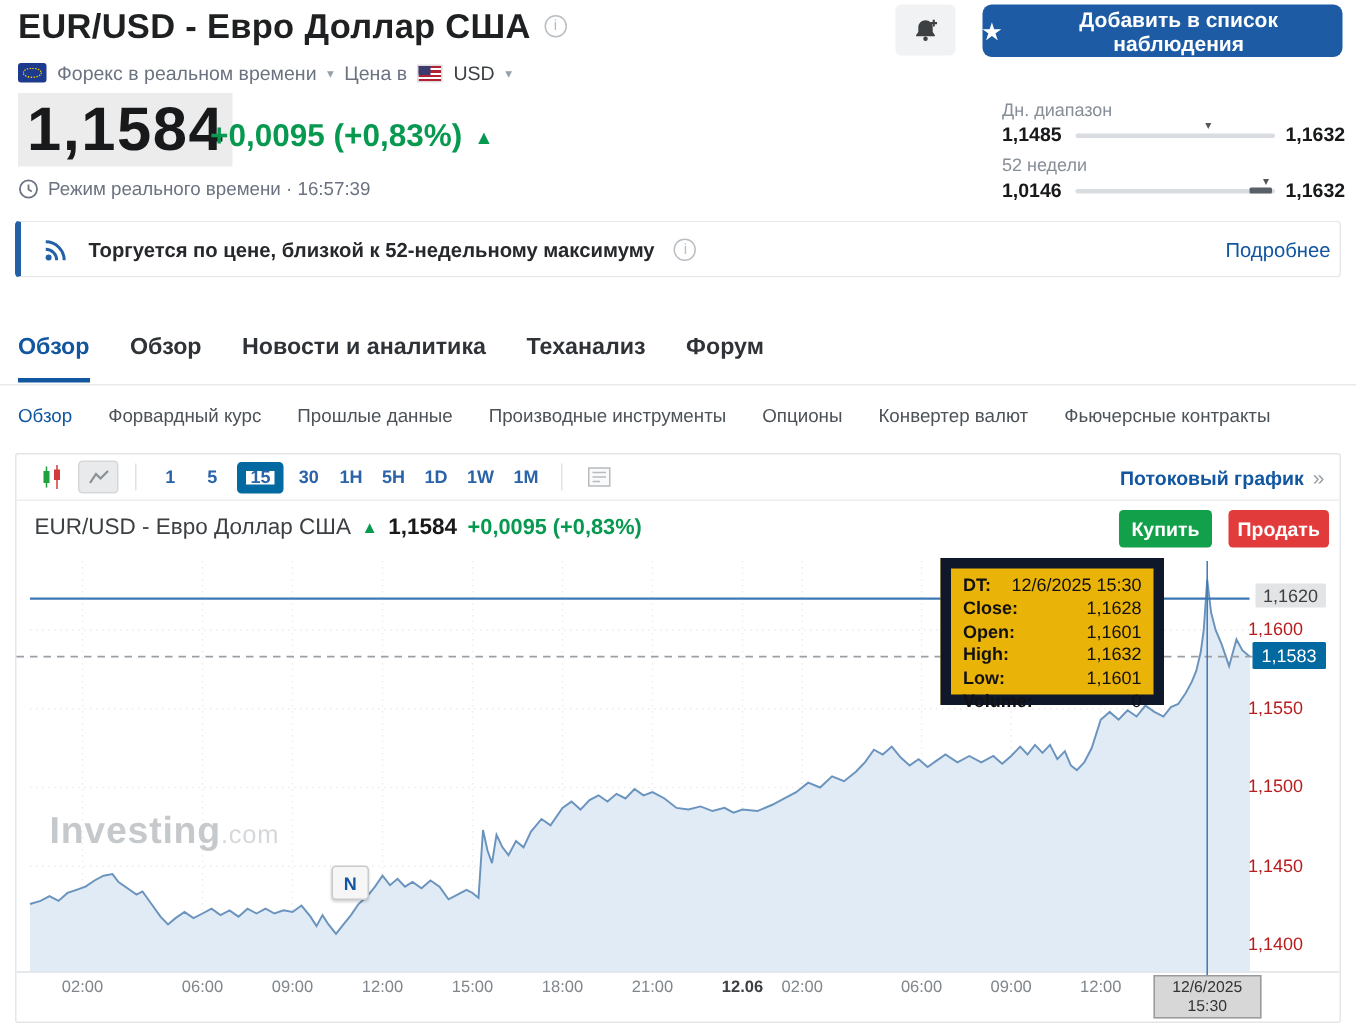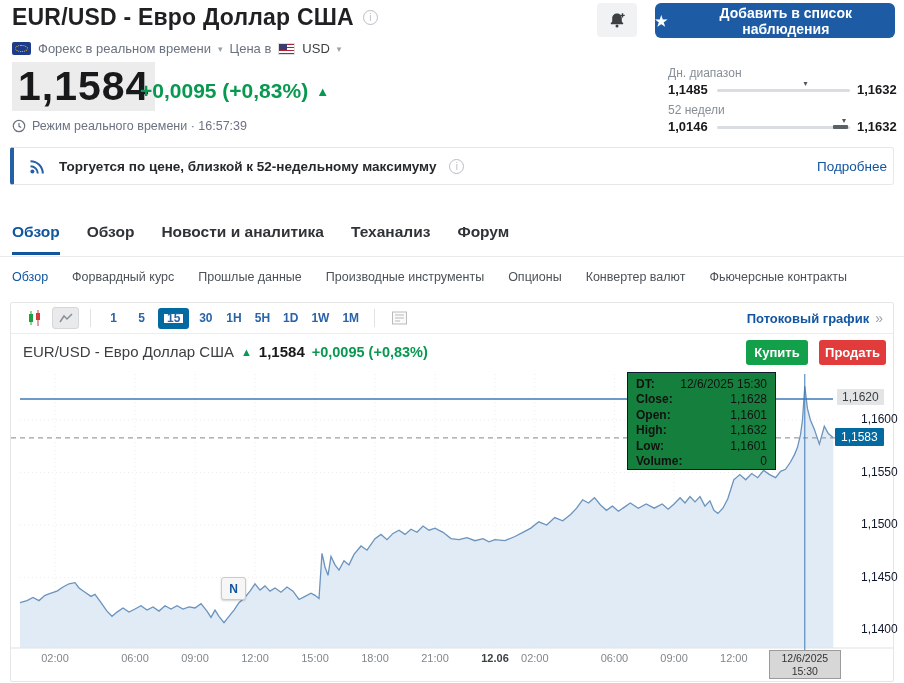--- a/index.html
+++ b/index.html
@@ -55,26 +55,26 @@
 #stream-link .chev{color:#9aa0a6;font-weight:400;font-size:14px}
 #chart-title-row{position:absolute;left:12px;top:40px;display:flex;align-items:center;gap:7px;font-size:15px;color:#3c4043}
 #chart-title-row .arr{color:#089950;font-size:11px}
 #chart-title-row .cprice{font-weight:700;color:#17191b}
 #chart-title-row .cchange{color:#089950;font-weight:600;font-size:14.5px}
 #buy-btn{position:absolute;left:735px;top:37px;width:62px;height:25px;background:#12a14a;border:none;border-radius:3px;color:#fff;font-weight:700;font-size:13px;font-family:"Liberation Sans",sans-serif;cursor:pointer}
 #sell-btn{position:absolute;left:808px;top:37px;width:67px;height:25px;background:#e23b3b;border:none;border-radius:3px;color:#fff;font-weight:700;font-size:13px;font-family:"Liberation Sans",sans-serif;cursor:pointer}
 
 #chart-layer{left:0;top:0;width:904px;height:683px}
 #chart-layer svg{position:absolute;left:0;top:0;pointer-events:none}
-.ytick{position:absolute;left:861px;font-size:12px;color:#0f172a}
+.ytick{position:absolute;left:832px;font-size:12px;color:#b91c1c}
 .ytick.hl{left:837px;background:#e3e4e5;color:#3c4043;padding:1px 5px;border-radius:1px}
 .ytick.price{left:835px;background:#0369a1;color:#fff;padding:2px 6px;border-radius:1px}
 .xtick{position:absolute;top:652px;width:48px;text-align:center;font-size:11px;color:#80868b}
 .xtick.date{color:#3c4043;font-weight:600}
-#tooltip{position:absolute;left:627px;top:372px;width:149px;height:98px;background:#15803d;border:1px solid #0f172a;padding:4px 8px 0 8px;font-size:12px;color:#111}
+#tooltip{position:absolute;left:627px;top:372px;width:149px;height:98px;background:#eab308;border:7px solid #0f172a;padding:4px 8px 0 8px;font-size:12px;color:#111}
 .tt-row{display:flex;justify-content:space-between;line-height:15.4px}
 .tt-label{font-weight:700}
 #news-marker{position:absolute;left:221px;top:577px;width:25px;height:23px;background:#f6f6f6;border:1px solid #c9cbcd;border-radius:3px;color:#1256a0;font-weight:700;font-size:12px;display:flex;align-items:center;justify-content:center;box-shadow:0 1px 2px rgba(0,0,0,.18);cursor:pointer}
 #watermark{position:absolute;left:33px;top:540px;font-size:25px;font-weight:700;color:#c6c9cc;letter-spacing:.5px}
 #watermark .dotcom{font-size:17px;font-weight:400;color:#d5d8da}
 #xdate-box{position:absolute;left:769px;top:650px;width:72px;height:29px;background:#d7d7d7;border:1px solid #9b9b9b;font-size:10.5px;color:#333;display:flex;flex-direction:column;align-items:center;justify-content:center;line-height:12.5px}
 </style>
 </head>
 <body>
 
@@ -234,20 +234,23 @@
       <line x1="20" y1="525.0" x2="833" y2="525.0" stroke="#ececed" stroke-dasharray="1,3"></line>
       <line x1="20" y1="577.5" x2="833" y2="577.5" stroke="#ececed" stroke-dasharray="1,3"></line>
       <line x1="20" y1="630.0" x2="833" y2="630.0" stroke="#ececed" stroke-dasharray="1,3"></line>
       <polygon points="20.0,648 20.0,602.7 27.0,600.6 33.0,597.4 39.0,600.6 45.0,595.3 51.0,593.2 57.0,591.1 63.0,587.0 69.0,583.8 75.0,582.7 79.0,588.0 85.0,592.2 91.0,596.4 95.0,594.3 101.0,602.7 107.0,611.1 112.0,616.3 117.0,612.1 123.0,608.0 129.0,612.1 135.0,609.0 141.0,605.8 147.0,610.1 153.0,606.9 159.0,611.1 165.0,605.8 171.0,609.0 177.0,605.8 183.0,609.0 189.0,606.9 195.0,608.0 201.0,603.7 207.0,611.1 211.0,617.4 215.0,610.1 219.0,616.3 224.0,622.6 229.0,616.3 234.0,610.1 239.0,602.7 245.0,597.4 250.0,591.1 255.0,583.8 260.0,590.1 265.0,585.9 270.0,591.1 275.0,588.0 281.0,592.2 287.0,587.0 293.0,591.1 299.0,599.5 305.0,596.4 311.0,593.2 315.0,595.3 319.0,598.5 322.0,553.3 325.0,567.0 328.0,575.4 331.0,556.5 335.0,564.9 339.0,570.1 344.0,560.7 349.0,564.9 354.0,554.4 361.0,546.0 367.0,550.2 375.0,538.6 381.0,534.4 387.0,539.7 393.0,533.4 399.0,530.2 405.0,534.4 411.0,529.2 417.0,532.3 423.0,526.0 429.0,530.2 435.0,528.1 443.0,532.3 451.0,538.6 459.0,539.7 467.0,537.6 475.0,540.7 483.0,538.6 489.0,541.8 495.0,539.7 504.9,540.7 514.9,536.5 522.9,532.3 530.8,528.1 538.8,521.8 546.7,525.0 554.7,517.6 562.7,520.8 570.6,514.5 576.6,508.2 582.6,499.8 588.5,503.0 594.5,497.7 600.5,505.0 606.4,510.3 612.4,506.1 618.4,511.3 624.4,507.1 630.3,503.0 638.3,508.2 646.2,504.0 654.2,508.2 662.2,504.0 668.1,509.2 674.1,504.0 680.1,497.7 685.0,503.0 690.0,496.6 695.0,501.9 700.0,496.6 704.9,506.1 709.9,500.8 713.9,510.3 717.9,513.4 722.9,508.2 727.8,498.7 733.8,479.8 739.8,474.6 745.7,479.8 751.7,473.5 757.7,477.7 763.6,470.4 769.6,474.6 775.6,477.7 780.6,471.4 785.5,469.3 790.5,462.0 794.5,454.6 797.5,447.3 800.5,434.7 802.5,420.0 804.8,386.4 807.4,408.4 810.4,420.0 814.4,429.4 819.4,444.1 824.3,426.3 828.3,433.6 833.3,437.8 833.3,648" fill="#dce8f4" fill-opacity="0.85"></polygon>
       <polyline points="20.0,602.7 27.0,600.6 33.0,597.4 39.0,600.6 45.0,595.3 51.0,593.2 57.0,591.1 63.0,587.0 69.0,583.8 75.0,582.7 79.0,588.0 85.0,592.2 91.0,596.4 95.0,594.3 101.0,602.7 107.0,611.1 112.0,616.3 117.0,612.1 123.0,608.0 129.0,612.1 135.0,609.0 141.0,605.8 147.0,610.1 153.0,606.9 159.0,611.1 165.0,605.8 171.0,609.0 177.0,605.8 183.0,609.0 189.0,606.9 195.0,608.0 201.0,603.7 207.0,611.1 211.0,617.4 215.0,610.1 219.0,616.3 224.0,622.6 229.0,616.3 234.0,610.1 239.0,602.7 245.0,597.4 250.0,591.1 255.0,583.8 260.0,590.1 265.0,585.9 270.0,591.1 275.0,588.0 281.0,592.2 287.0,587.0 293.0,591.1 299.0,599.5 305.0,596.4 311.0,593.2 315.0,595.3 319.0,598.5 322.0,553.3 325.0,567.0 328.0,575.4 331.0,556.5 335.0,564.9 339.0,570.1 344.0,560.7 349.0,564.9 354.0,554.4 361.0,546.0 367.0,550.2 375.0,538.6 381.0,534.4 387.0,539.7 393.0,533.4 399.0,530.2 405.0,534.4 411.0,529.2 417.0,532.3 423.0,526.0 429.0,530.2 435.0,528.1 443.0,532.3 451.0,538.6 459.0,539.7 467.0,537.6 475.0,540.7 483.0,538.6 489.0,541.8 495.0,539.7 504.9,540.7 514.9,536.5 522.9,532.3 530.8,528.1 538.8,521.8 546.7,525.0 554.7,517.6 562.7,520.8 570.6,514.5 576.6,508.2 582.6,499.8 588.5,503.0 594.5,497.7 600.5,505.0 606.4,510.3 612.4,506.1 618.4,511.3 624.4,507.1 630.3,503.0 638.3,508.2 646.2,504.0 654.2,508.2 662.2,504.0 668.1,509.2 674.1,504.0 680.1,497.7 685.0,503.0 690.0,496.6 695.0,501.9 700.0,496.6 704.9,506.1 709.9,500.8 713.9,510.3 717.9,513.4 722.9,508.2 727.8,498.7 733.8,479.8 739.8,474.6 745.7,479.8 751.7,473.5 757.7,477.7 763.6,470.4 769.6,474.6 775.6,477.7 780.6,471.4 785.5,469.3 790.5,462.0 794.5,454.6 797.5,447.3 800.5,434.7 802.5,420.0 804.8,386.4 807.4,408.4 810.4,420.0 814.4,429.4 819.4,444.1 824.3,426.3 828.3,433.6 833.3,437.8" fill="none" stroke="#6a93bd" stroke-width="1.3"></polyline>
       <line x1="20" y1="399.0" x2="833" y2="399.0" stroke="#3c78b4" stroke-width="1.5"></line>
       <line x1="11" y1="437.8" x2="835" y2="437.8" stroke="#9aa0a6" stroke-width="1.2" stroke-dasharray="5,4"></line>
       <line x1="804.8" y1="374" x2="804.8" y2="650" stroke="#3c78b4"></line>
     </svg>
 
+  <div id="watermark">
+    <span>Investing</span><span class="dotcom">.com</span>
+  </div>
 
   <div id="news-marker">N</div>
 
   <div id="tooltip">
       <div class="tt-row">
         <span class="tt-label">DT:</span>
         <span class="tt-value">12/6/2025 15:30</span>
       </div>
       <div class="tt-row">
         <span class="tt-label">Close:</span>

